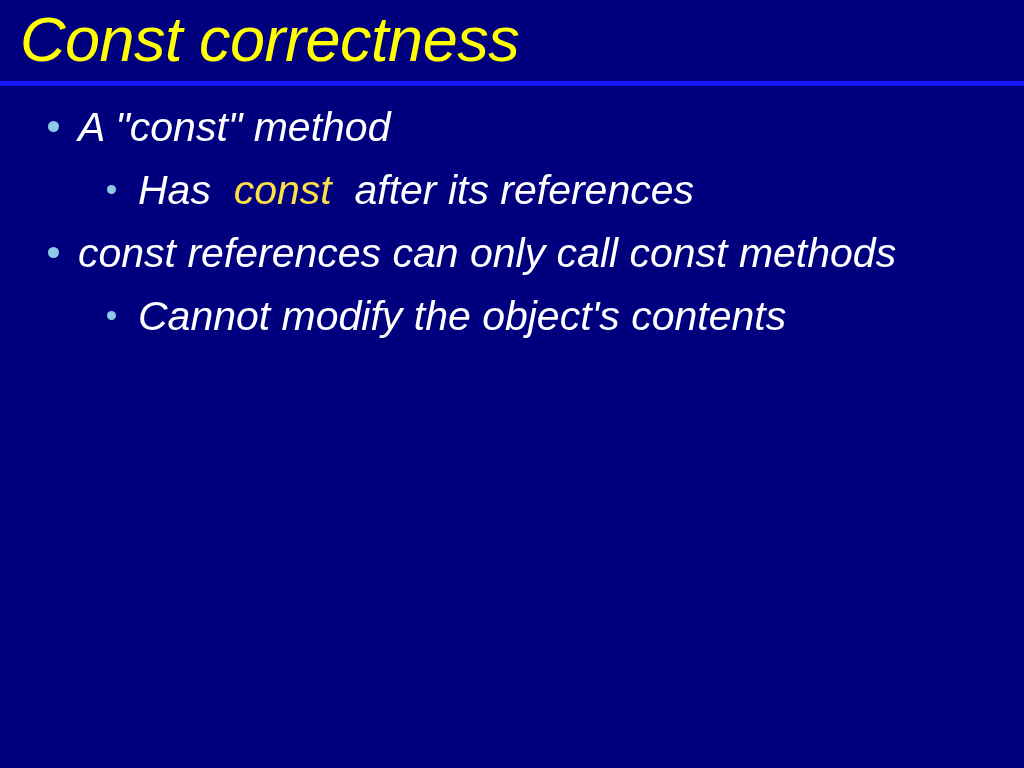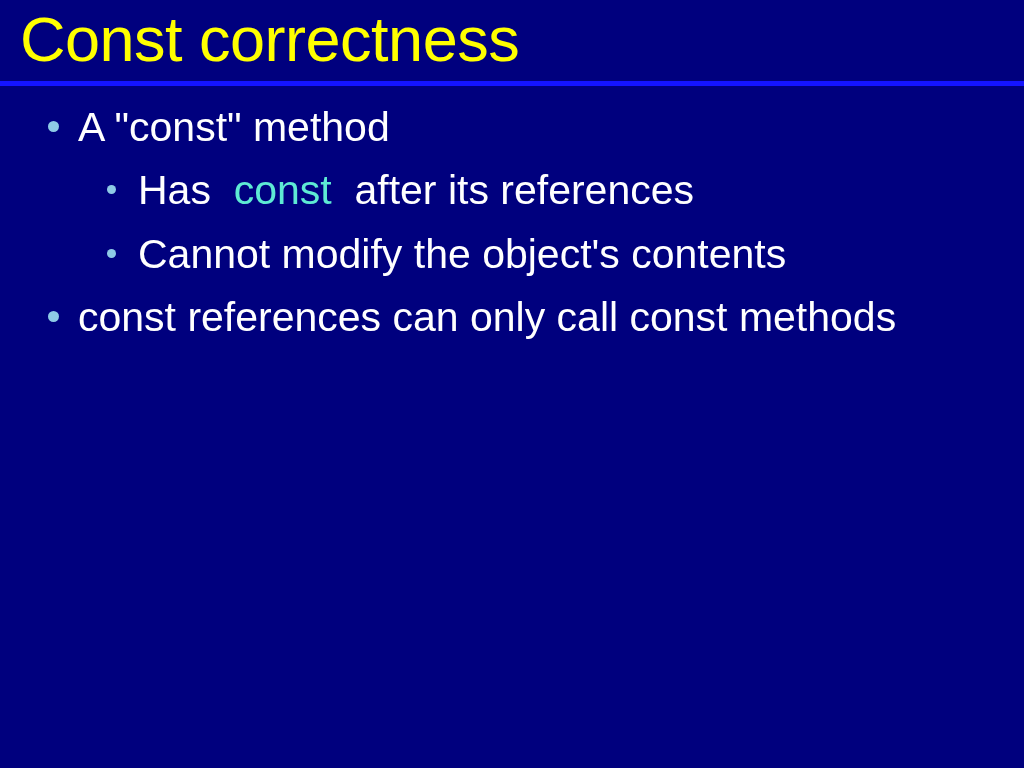--- a/index.html
+++ b/index.html
@@ -7,20 +7,21 @@
     padding: 0;
     background: #00007e;
   }
   #slide {
     position: relative;
     width: 1024px;
     height: 768px;
     background: #00007e;
     overflow: hidden;
     font-family: "Liberation Sans", sans-serif;
+    font-style: italic;
     -webkit-font-smoothing: antialiased;
   }
 
   
   #slide-title {
     position: absolute;
     left: 20px;
     top: 4px;
     font-size: 63px;
     line-height: 70px;
@@ -80,35 +81,35 @@
     position: absolute;
     left: 107px;
     top: 27px;
     width: 9px;
     height: 9px;
     border-radius: 50%;
     background: #8ecae6;
   }
 
   .kw {
-    color: #5eead4;
+    color: #fde047;
   }
   .txt {
     white-space: pre-wrap;
   }
 </style>
 </head>
 <body>
 
 <div id="slide">
 
   <div id="slide-title">Const correctness</div>
 
   <div id="title-rule"></div>
 
   <div id="body">
       <div class="bullet-row lvl1"><span class="dot"></span><span class="txt"><span>A "const" method</span></span></div>
       <div class="bullet-row lvl2"><span class="dot"></span><span class="txt"><span>Has  </span><span class="kw">const</span><span>  after its references</span></span></div>
+      <div class="bullet-row lvl1"><span class="dot"></span><span class="txt"><span>const references can only call const methods</span></span></div>
       <div class="bullet-row lvl2"><span class="dot"></span><span class="txt"><span>Cannot modify the object's contents</span></span></div>
-      <div class="bullet-row lvl1"><span class="dot"></span><span class="txt"><span>const references can only call const methods</span></span></div>
     </div>
 
 </div>
 
 </body></html>

